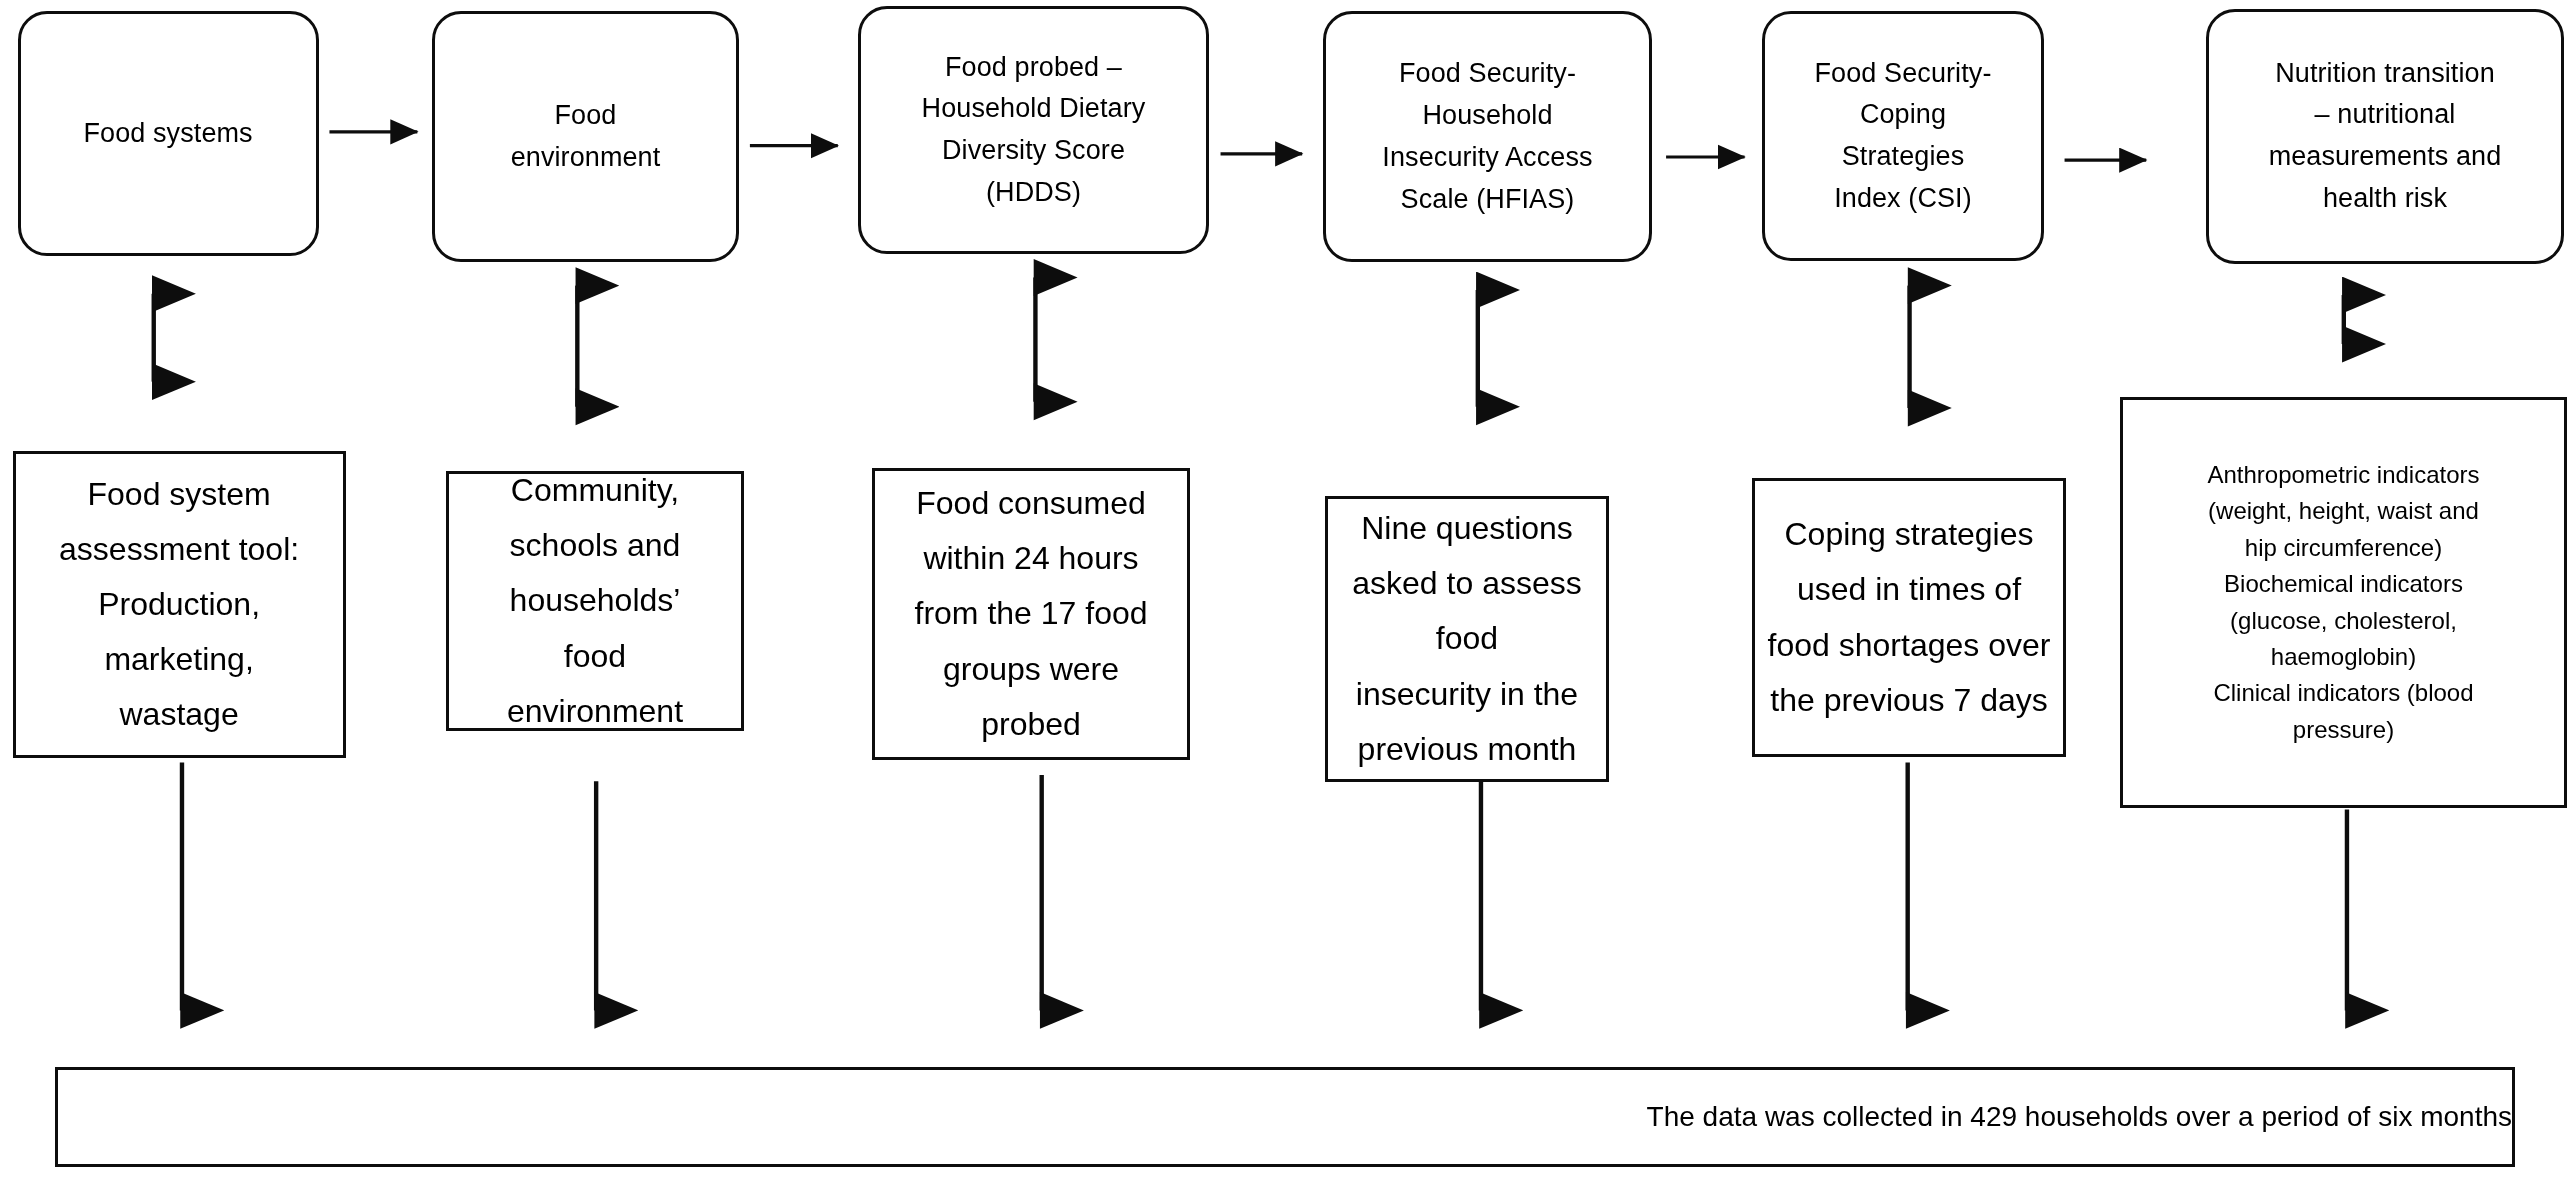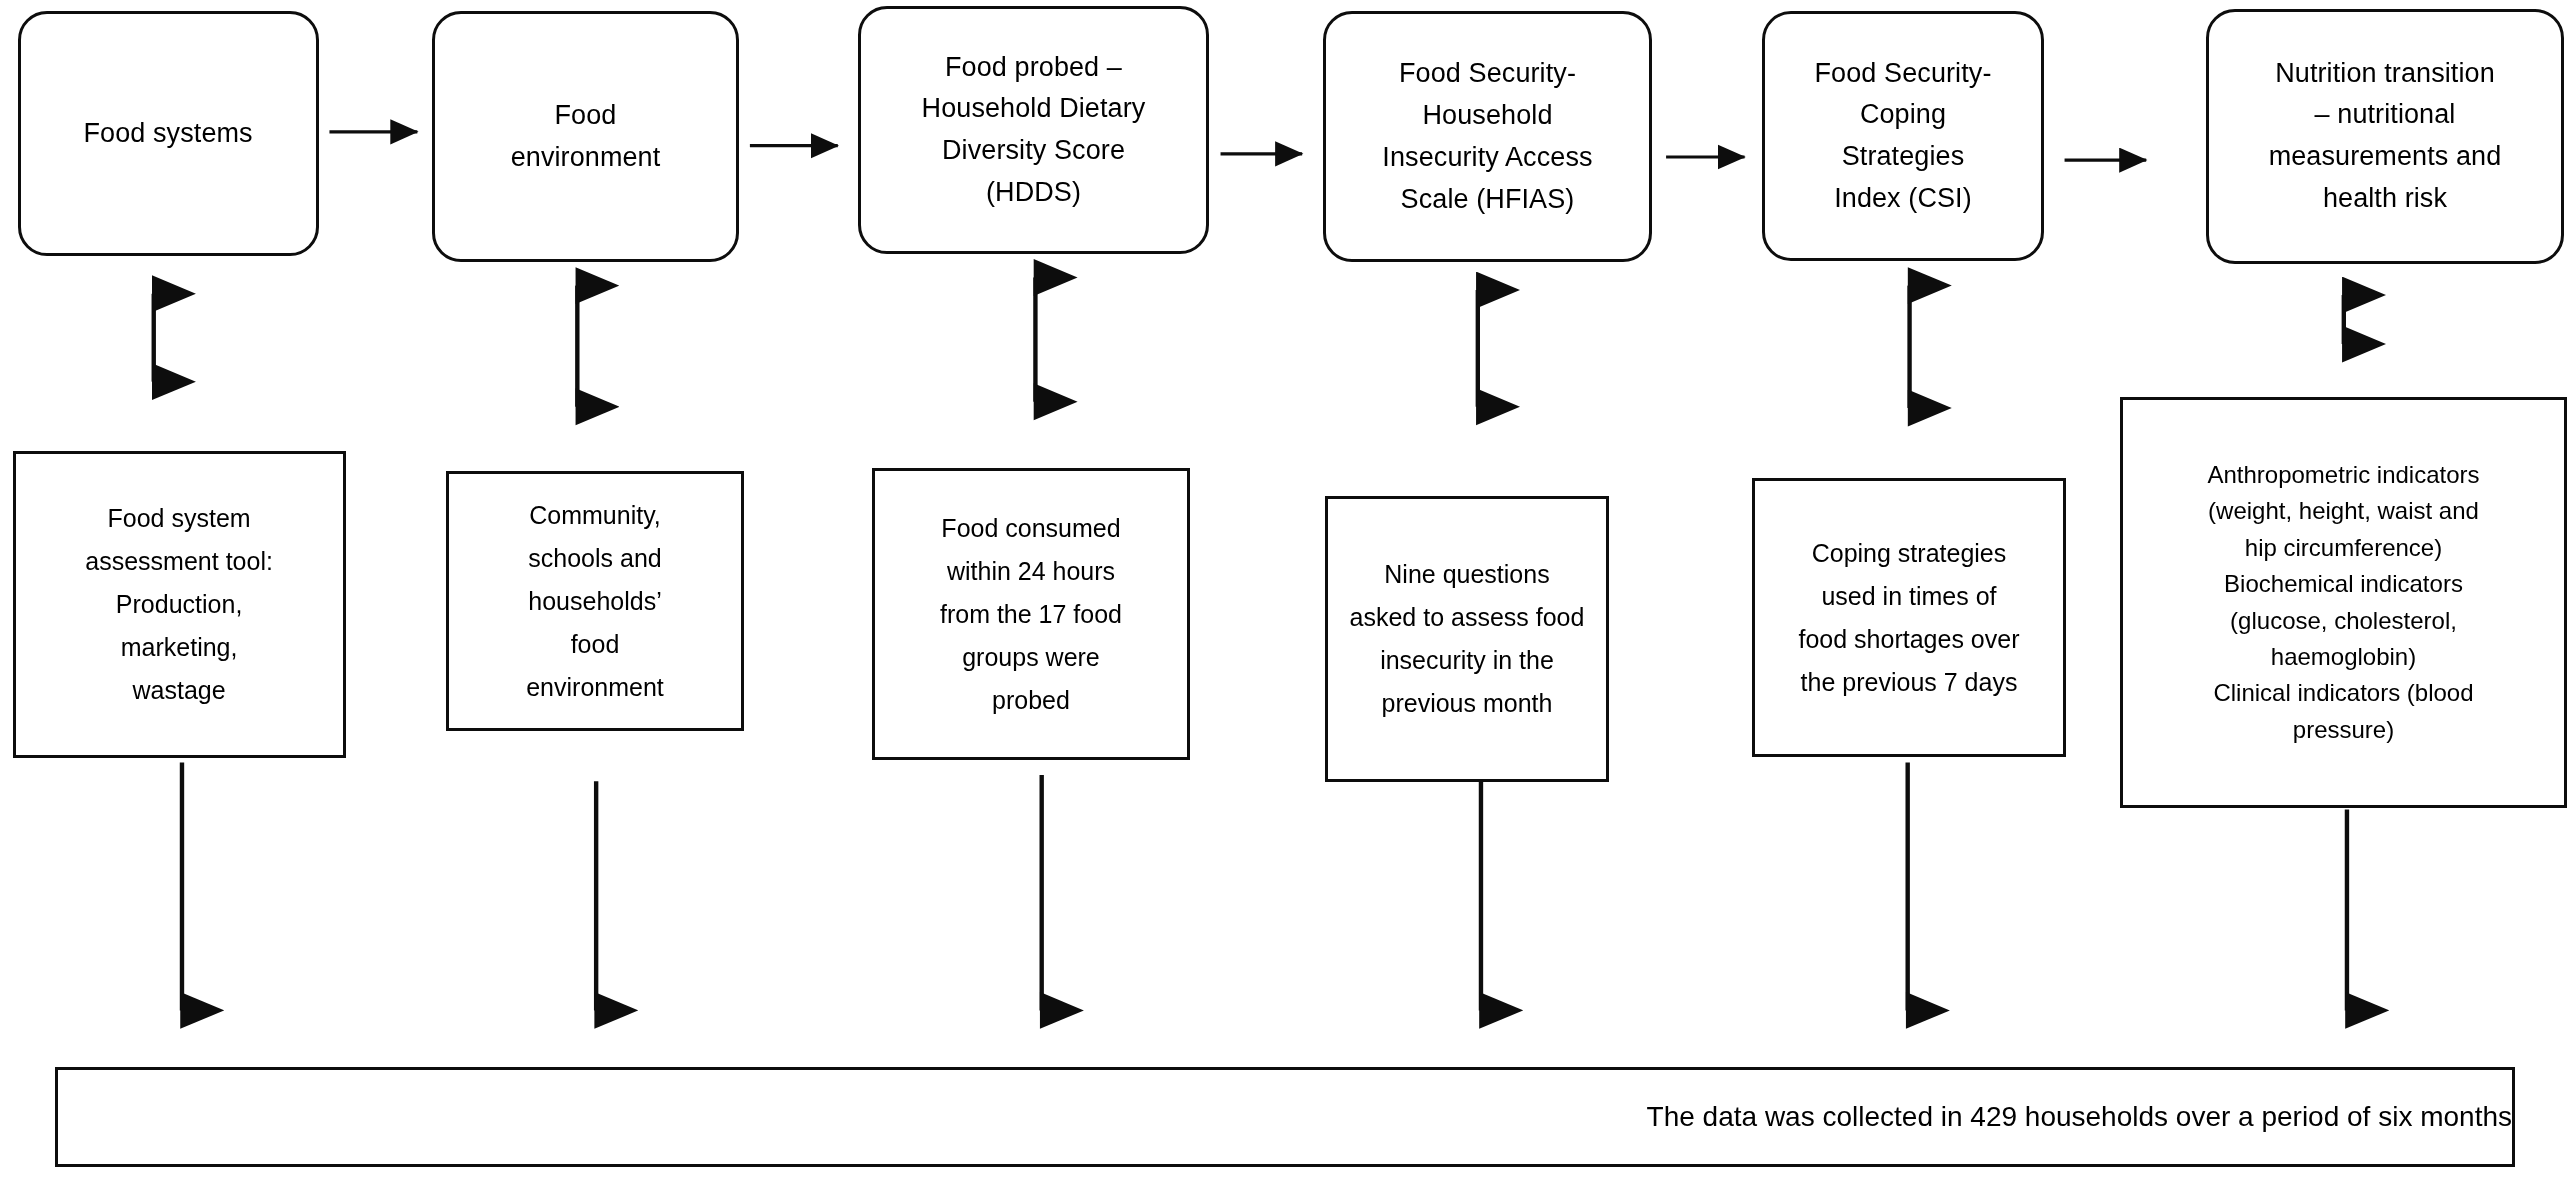--- a/index.html
+++ b/index.html
@@ -43,21 +43,21 @@
     box-sizing: border-box;
     border: 3.8px solid #0d0d0d;
     background: #ffffff;
     display: flex;
     align-items: center;
     justify-content: center;
     text-align: center;
     padding: 5px 8.8px;
   }
   .node-rect .txt {
-    font-size: 25px;
+    font-size: 32px;
     line-height: 1.72;
     white-space: pre-line;
   }
   .node-rect.tight .txt {
     font-size: 24px;
     line-height: 1.52;
   }
 
   
   .summary-bar {

